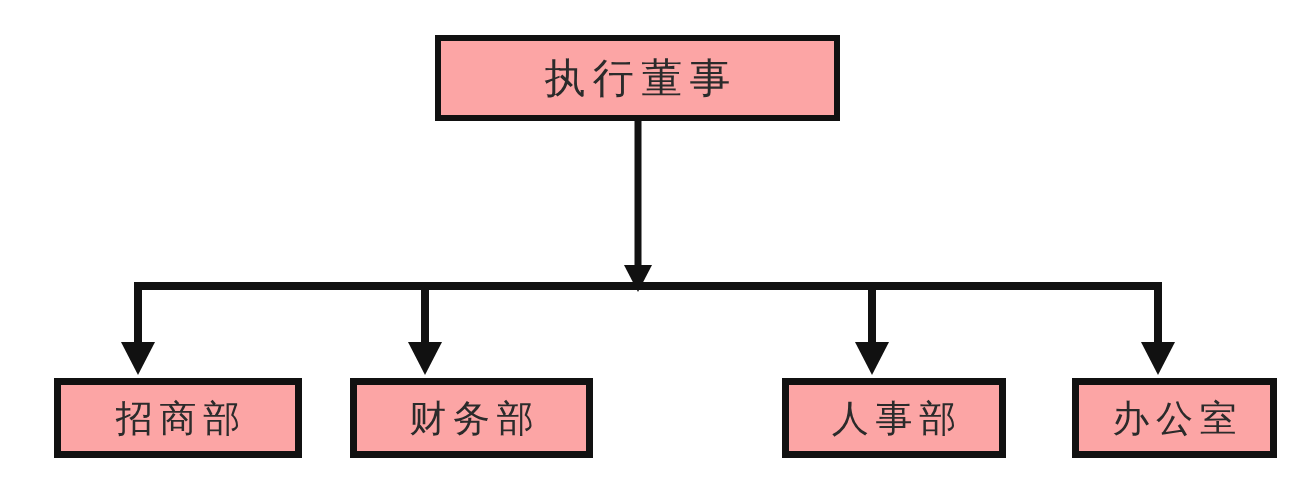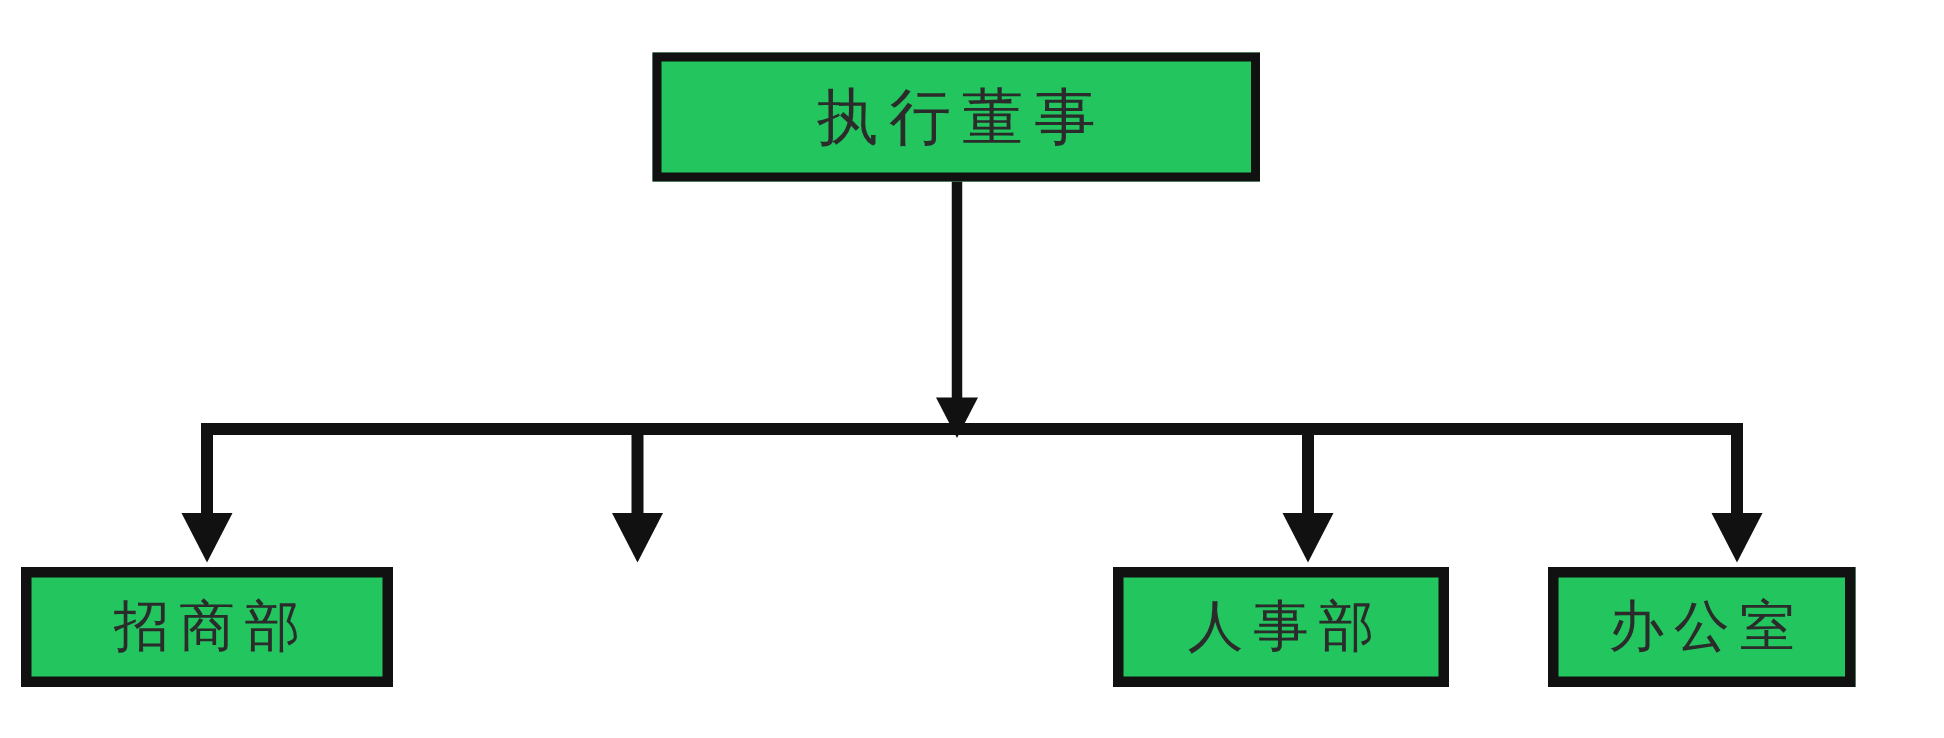--- a/index.html
+++ b/index.html
@@ -21,21 +21,21 @@
   #chart-svg {
     position: absolute;
     left: 0;
     top: 0;
     width: 1296px;
     height: 492px;
   }
   .node-box {
     position: absolute;
     box-sizing: border-box;
-    background: #22c55e;
+    background: #fca5a5;
     display: flex;
     align-items: center;
     justify-content: center;
     z-index: 2;
   }
   .node-label {
     font-family: "Liberation Serif", "DejaVu Serif", serif;
     color: #2b2b2b;
     letter-spacing: 0.18em;
     text-indent: 0.18em;
@@ -50,20 +50,21 @@
     width: 405px;
     height: 86px;
     border: 6px solid #111111;
   }
   #node-root .node-label { font-size: 41px; }
   
   .leaf-box {
     top: 378px;
     height: 80px;
     border: 7px solid #111111;
+    margin-left: 40px;
   }
   .leaf-box .node-label { font-size: 37px; }
   #node-leaf-0 { left: 14px;   width: 248px; }
   #node-leaf-1 { left: 310px;  width: 243px; }
   #node-leaf-2 { left: 742px;  width: 224px; }
   #node-leaf-3 { left: 1032px; width: 205px; }
 </style>
 </head>
 <body>
 
@@ -100,20 +101,23 @@
   </svg>
 
   <div class="node-box" id="node-root">
     <span class="node-label">执行董事</span>
   </div>
 
   <div class="node-box leaf-box" id="node-leaf-0">
     <span class="node-label">招商部</span>
   </div>
 
+  <div class="node-box leaf-box" id="node-leaf-1">
+    <span class="node-label">财务部</span>
+  </div>
 
   <div class="node-box leaf-box" id="node-leaf-2">
     <span class="node-label">人事部</span>
   </div>
 
   <div class="node-box leaf-box" id="node-leaf-3">
     <span class="node-label">办公室</span>
   </div>
 
 </div>

